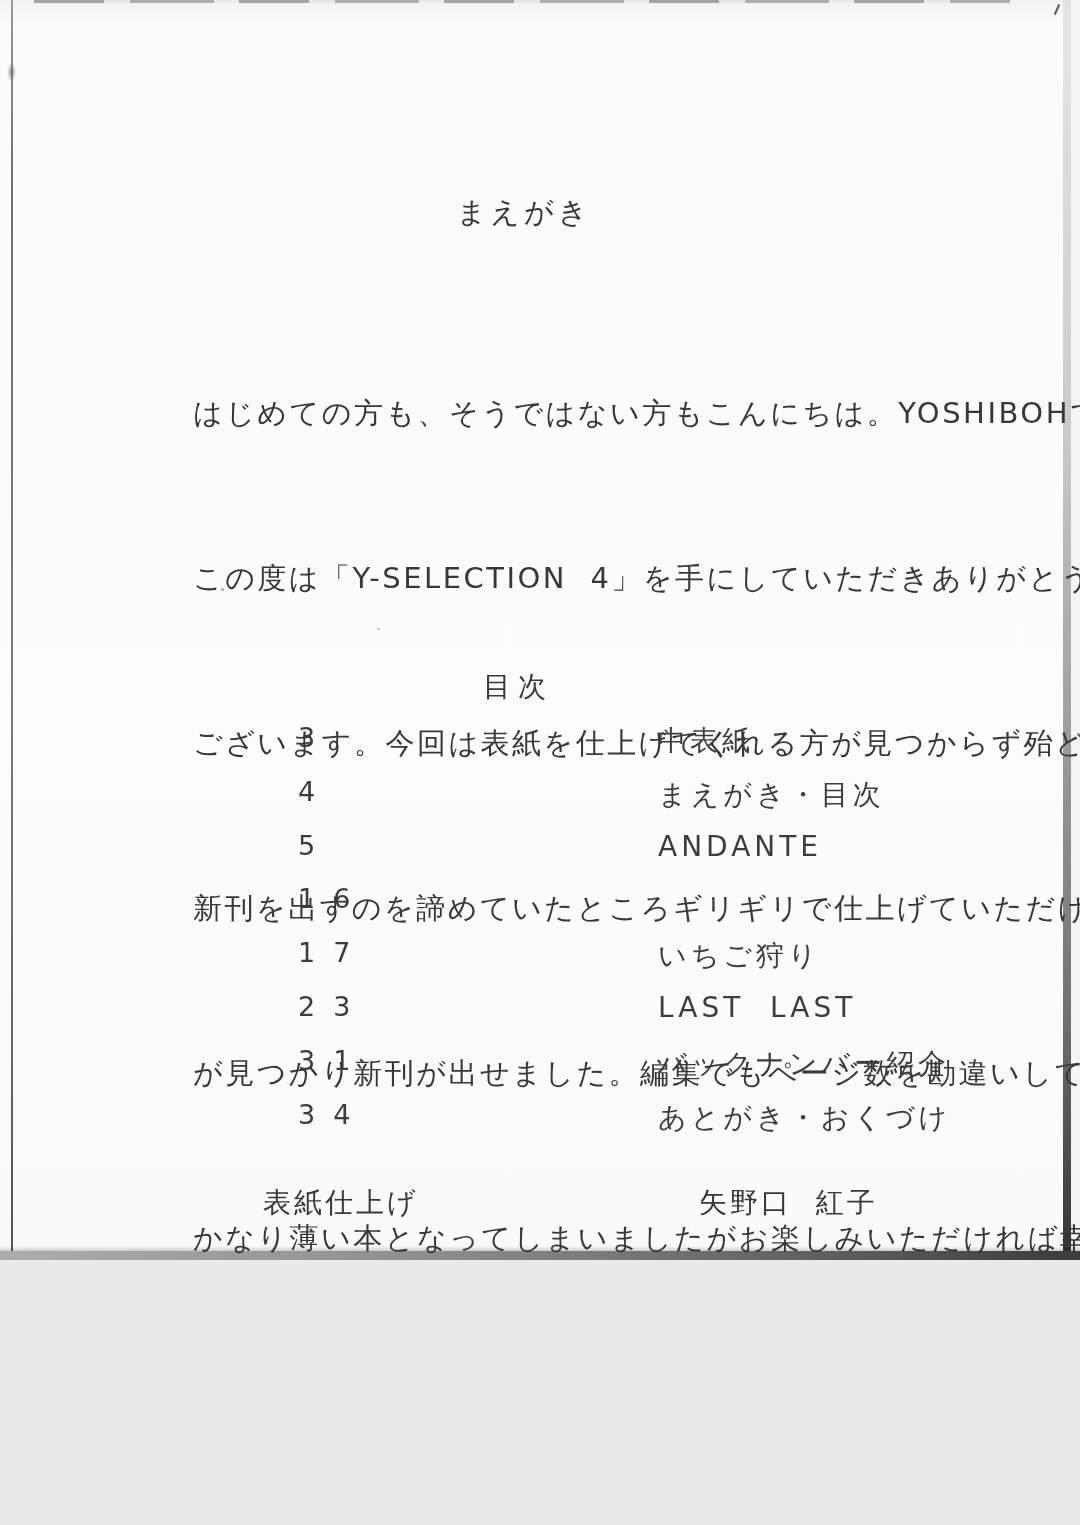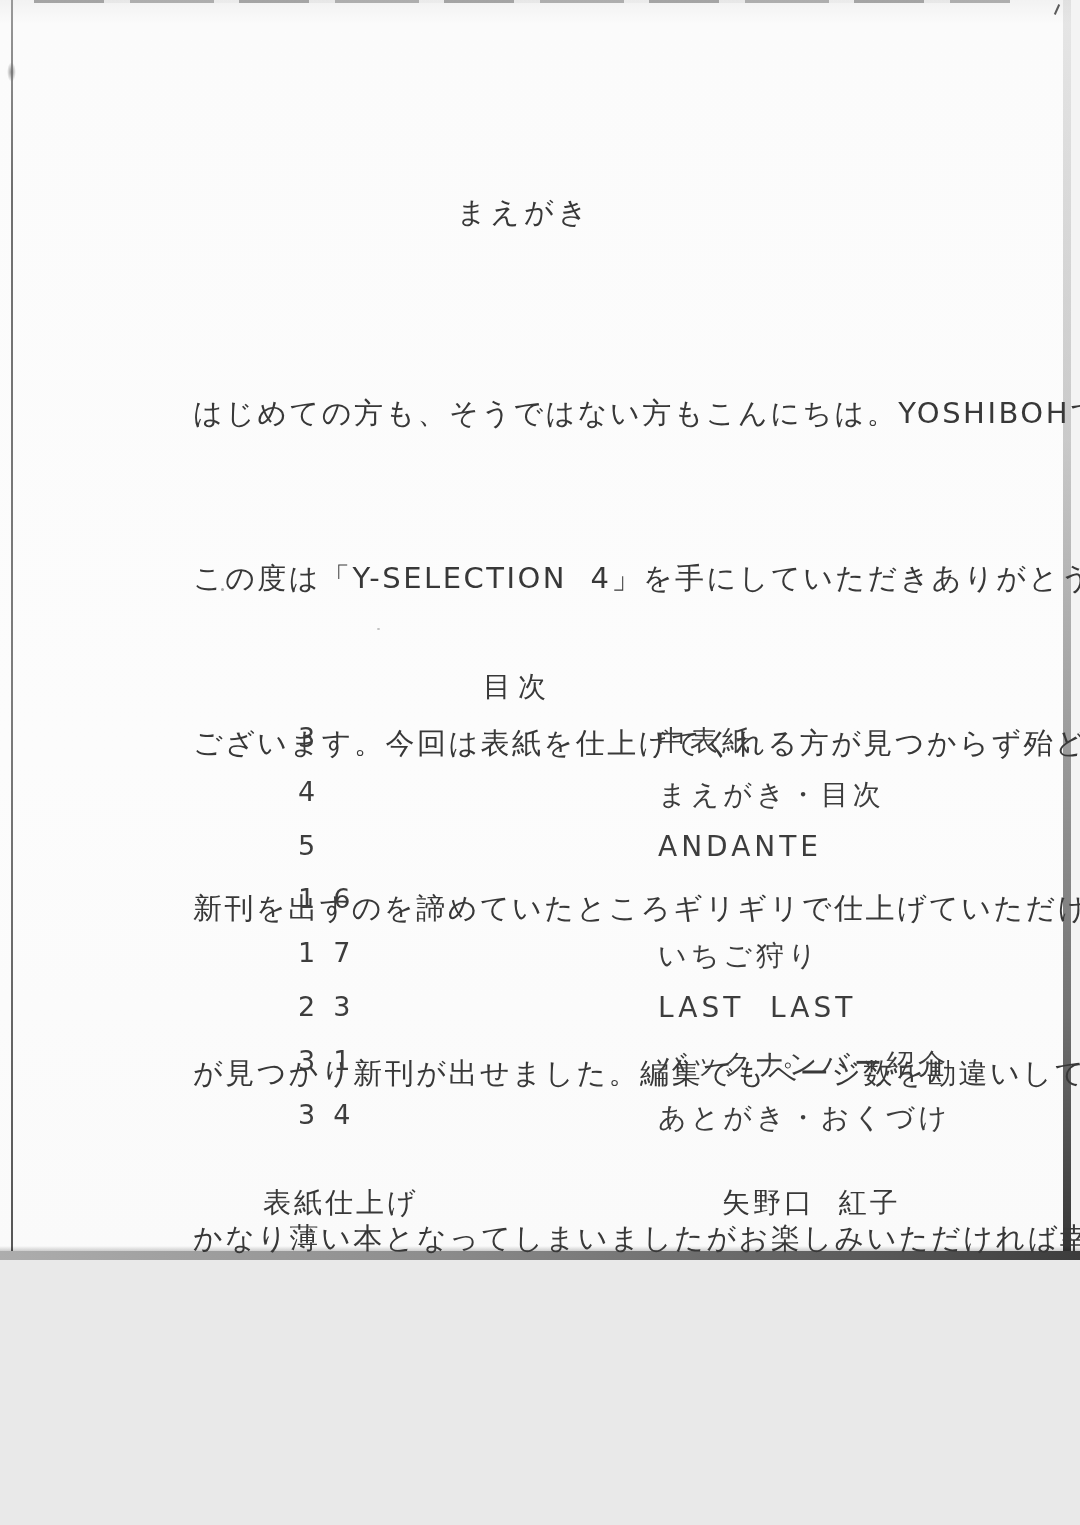--- a/index.html
+++ b/index.html
@@ -70,21 +70,21 @@
   .toc-row{position:absolute;left:0;width:1080px;height:42px;}
   .toc-num{
     position:absolute;left:298px;top:0;
     font-size:27px;letter-spacing:18px;color:#3d3d3d;white-space:pre;
   }
   .toc-title{
     position:absolute;left:658px;top:0;
     font-size:28px;letter-spacing:4px;color:#3d3d3d;white-space:pre;
   }
   .credit-role{left:263px;top:1184px;font-size:28px;letter-spacing:3px;}
-  .credit-name{left:722px;top:1184px;font-size:28px;letter-spacing:3px;}
+  .credit-name{left:699px;top:1184px;font-size:28px;letter-spacing:3px;}
 </style>
 </head>
 <body>
 
 <div class="scan">
 
   <div class="edge-top"></div>
   <div class="edge-left"></div>
   <div class="edge-left-blob"></div>
   <div class="edge-right"></div>

